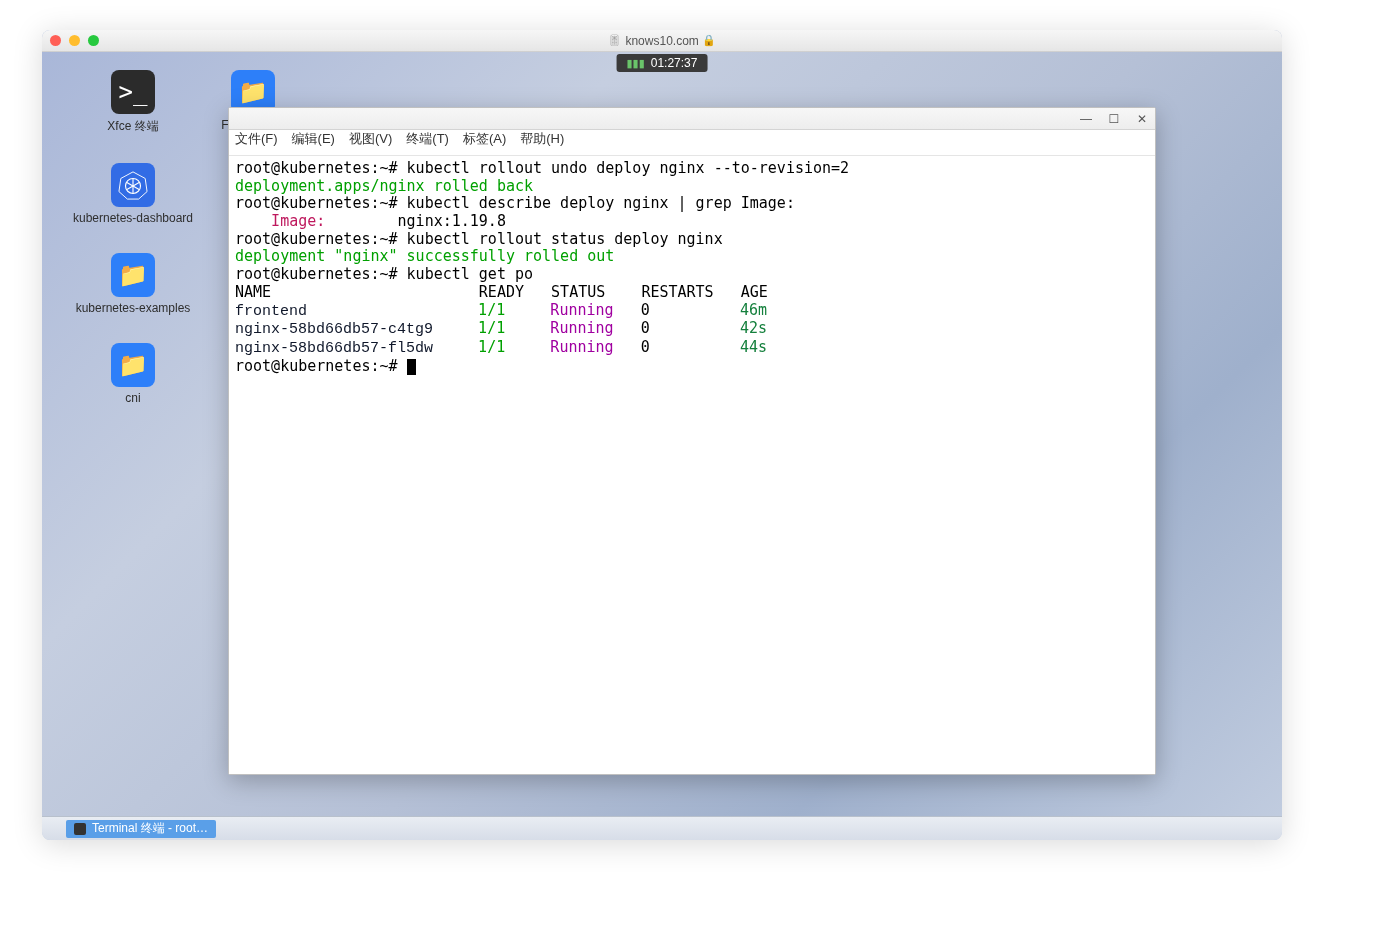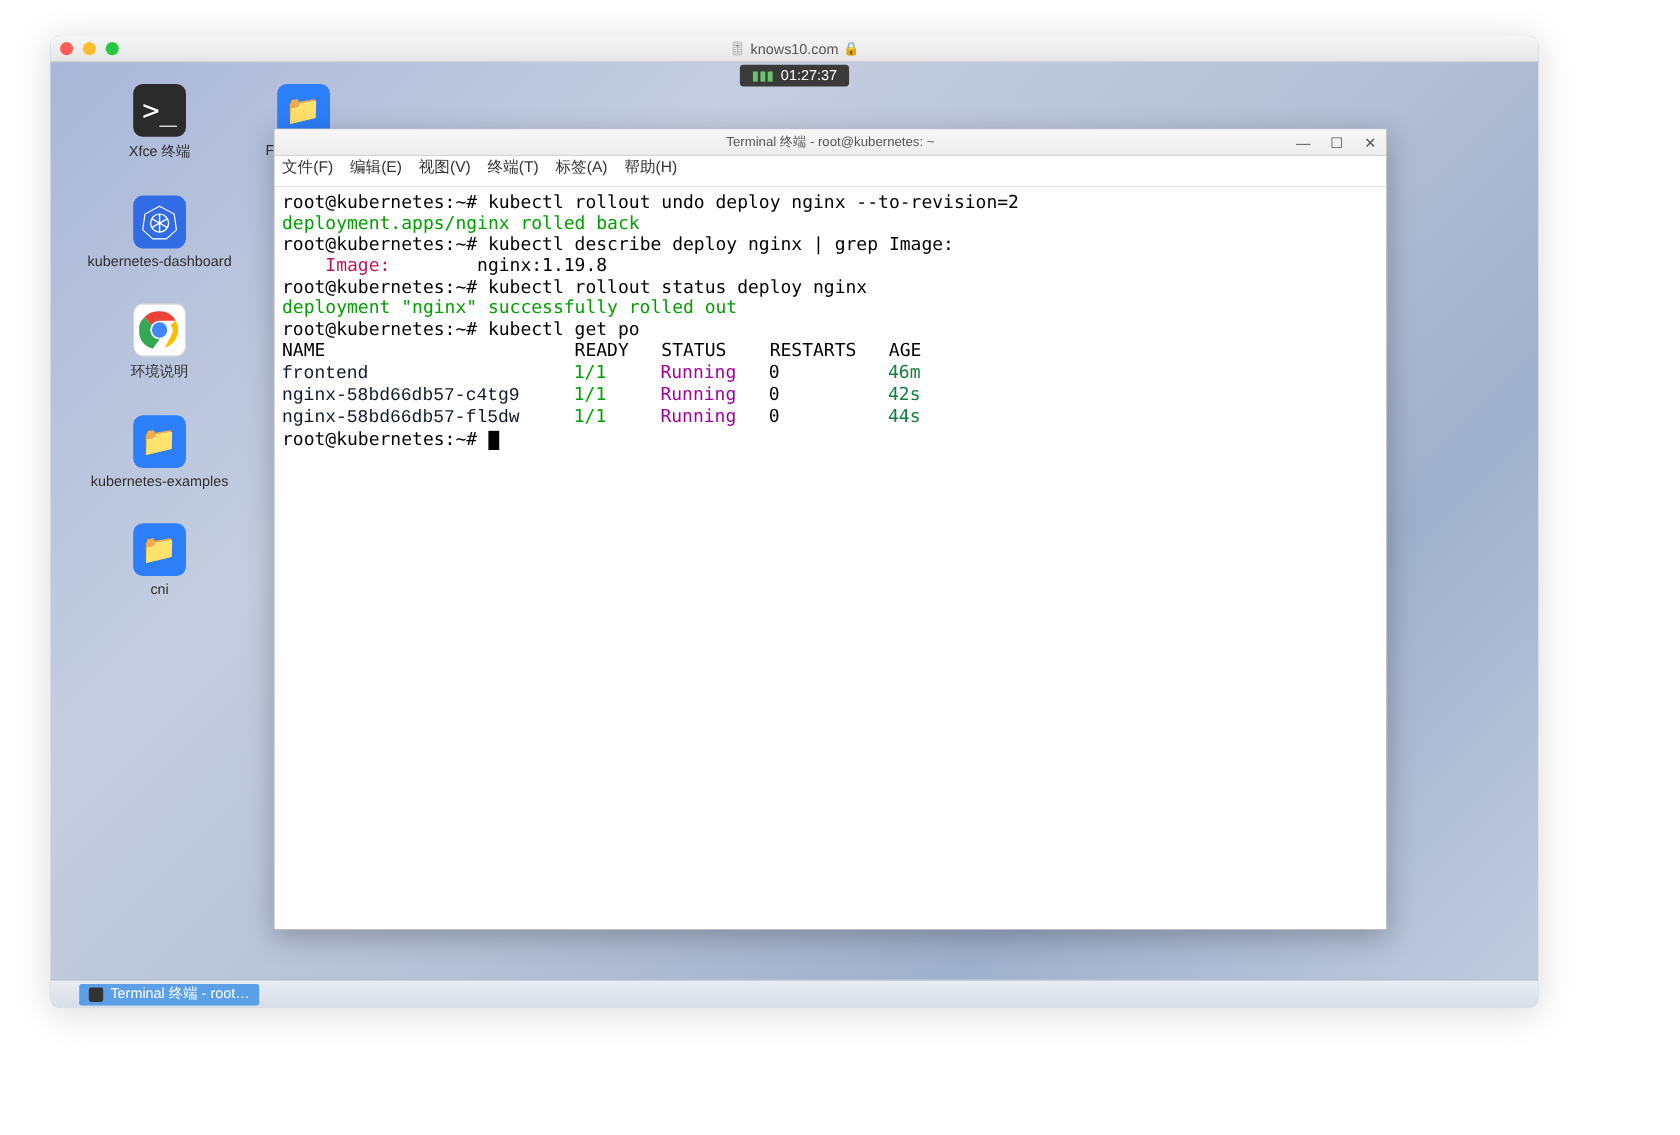--- a/index.html
+++ b/index.html
@@ -134,44 +134,31 @@
               <line x1="16" y1="17" x2="23" y2="21"></line>
               <line x1="16" y1="17" x2="16" y2="25"></line>
               <line x1="16" y1="17" x2="9" y2="21"></line>
               <line x1="16" y1="17" x2="9" y2="13"></line>
             </g>
           </svg>
       </div>
       <div>kubernetes-dashboard</div>
     </div>
     <div class="di">
-      <div class="ic ic-chrome">
-        <svg viewBox="0 0 48 48">
-            <circle cx="24" cy="24" r="22" fill="#fff"></circle>
-            <circle cx="24" cy="24" r="9" fill="#4285f4"></circle>
-            <path d="M24 2a22 22 0 0 1 19 11H24a11 11 0 0 0-9.5 5.5L6 9A22 22 0 0 1 24 2z" fill="#ea4335"></path>
-            <path d="M43 13a22 22 0 0 1-13 32l8-15a11 11 0 0 0-1-12z" fill="#fbbc05"></path>
-            <path d="M6 9l8.5 9.5A11 11 0 0 0 24 35l-8 11A22 22 0 0 1 6 9z" fill="#34a853"></path>
-          </svg>
-      </div>
-      <div>环境说明</div>
-    </div>
-    <div class="di">
       <div class="ic ic-folder">📁</div>
       <div>kubernetes-examples</div>
     </div>
     <div class="di">
       <div class="ic ic-folder">📁</div>
       <div>cni</div>
     </div>
   </div>
 
   <div class="term-window">
     <div class="term-titlebar">
-      <div class="term-title">Terminal 终端 - root@kubernetes: ~</div>
       <div class="win-btns">
         <div class="win-btn">—</div>
         <div class="win-btn">☐</div>
         <div class="win-btn">✕</div>
       </div>
     </div>
     <div class="term-menubar">
       <span>文件(F)</span>
       <span>编辑(E)</span>
       <span>视图(V)</span>

